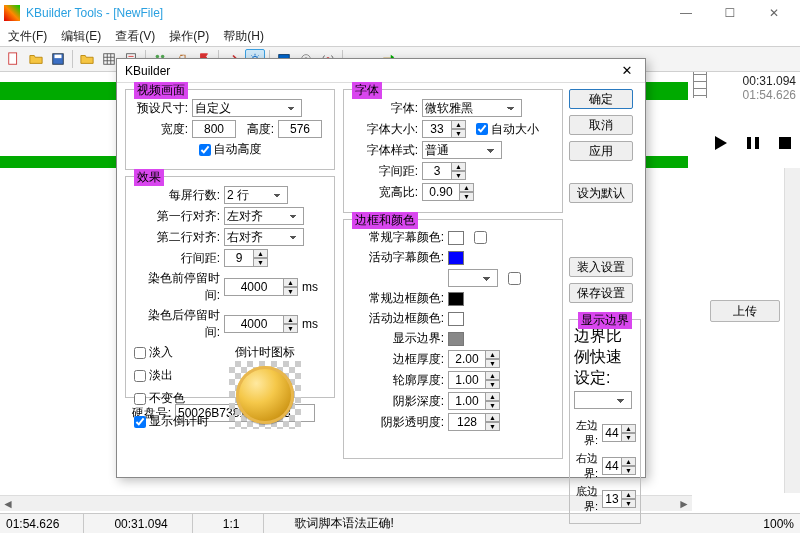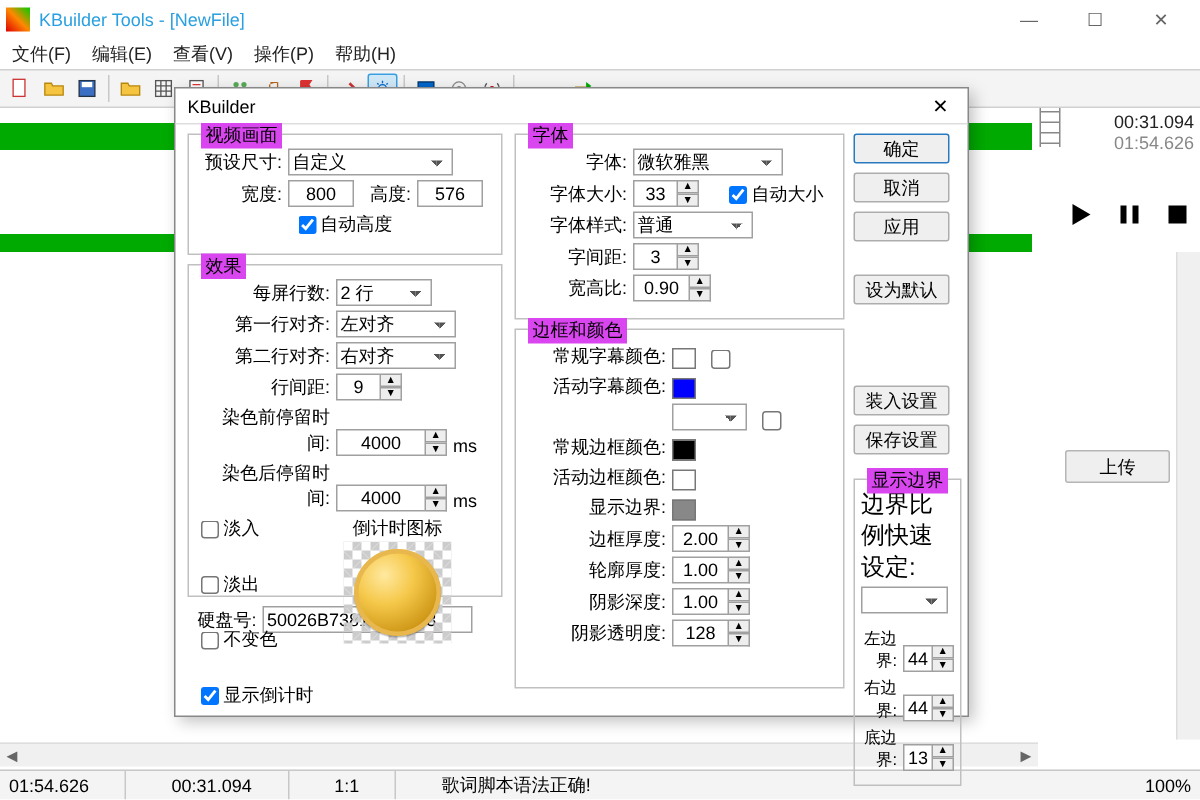--- a/index.html
+++ b/index.html
@@ -34,21 +34,21 @@
 .statusbar .pct { margin-left:auto; }
 
 
 .dialog { position:absolute; left:116px; top:58px; width:530px; height:420px; background:#fff; border:1px solid #888; box-shadow:3px 3px 10px rgba(0,0,0,.25); }
 .dlg-title { height:24px; display:flex; align-items:center; padding:0 8px; border-bottom:1px solid #ddd; }
 .dlg-title span { flex:1; }
 .dlg-close { width:20px; height:20px; display:flex; align-items:center; justify-content:center; font-size:13px; }
 .dlg-body { position:relative; padding:6px 8px; height:calc(100% - 24px); }
 .group { border:1px solid #c0c0c0; padding:6px 8px 8px; margin-bottom:6px; position:relative; }
 .group > .legend { position:absolute; top:-8px; left:8px; background:#d946ef; padding:0 3px; }
-.row { display:flex; align-items:flex-end; margin:3px 0; gap:4px; }
+.row { display:flex; align-items:center; margin:3px 0; gap:4px; }
 .lbl { text-align:right; display:inline-block; }
 .sel, .inp { height:18px; border:1px solid #a0a0a0; background:#fff; padding:0 2px; font-size:12px; }
 .sel { appearance:none; padding-right:14px; background-image: linear-gradient(45deg, transparent 50%, #555 50%), linear-gradient(135deg, #555 50%, transparent 50%); background-position: calc(100% - 10px) 7px, calc(100% - 6px) 7px; background-size: 4px 4px; background-repeat:no-repeat; }
 .spin { display:flex; }
 .spin .inp { width:60px; text-align:center; }
 .spinbtns { width:14px; display:flex; flex-direction:column; }
 .spinbtns div { flex:1; border:1px solid #a0a0a0; border-left:none; font-size:7px; display:flex; align-items:center; justify-content:center; line-height:1; background:#eee;}
 .chk { display:flex; align-items:center; gap:3px; }
 .chk input { width:12px; height:12px; }
 .btn { width:64px; height:20px; background:#efefef; border:1px solid #adadad; border-radius:2px; display:flex; align-items:center; justify-content:center;font-family:Liberation Serif, serif; }
@@ -292,21 +292,21 @@
           <div class="spin">
               <input class="inp" value="4000" style="">
               <div class="spinbtns">
                 <div>▲</div>
                 <div>▼</div>
               </div>
             </div>
           <span>ms</span>
         </div>
         <div class="row" style="align-items:flex-start">
-          <div style="display:flex;flex-direction:column;gap:20px">
+          <div style="display:flex;flex-direction:column;gap:6px">
             <label class="chk">
                 <input type="checkbox" style="">
                 <span>淡入</span>
               </label>
             <label class="chk">
                 <input type="checkbox" style="">
                 <span>淡出</span>
               </label>
             <label class="chk">
                 <input type="checkbox" style="">
@@ -341,21 +341,21 @@
           </div>
         <div class="row">
             <span class="lbl" style="width:66px">字体大小:</span>
           <div class="spin">
               <input class="inp" style="width: 30px;" value="33">
               <div class="spinbtns">
                 <div>▲</div>
                 <div>▼</div>
               </div>
             </div>
-          <label class="chk" style="margin-left:16px">
+          <label class="chk" style="margin-left:6px">
               <input type="checkbox" checked="" style="">
               <span>自动大小</span>
             </label>
         </div>
         <div class="row">
             <span class="lbl" style="width:66px">字体样式:</span>
             <select class="sel" style="width:80px"><option>普通</option></select>
           </div>
         <div class="row">
             <span class="lbl" style="width:66px">字间距:</span>

